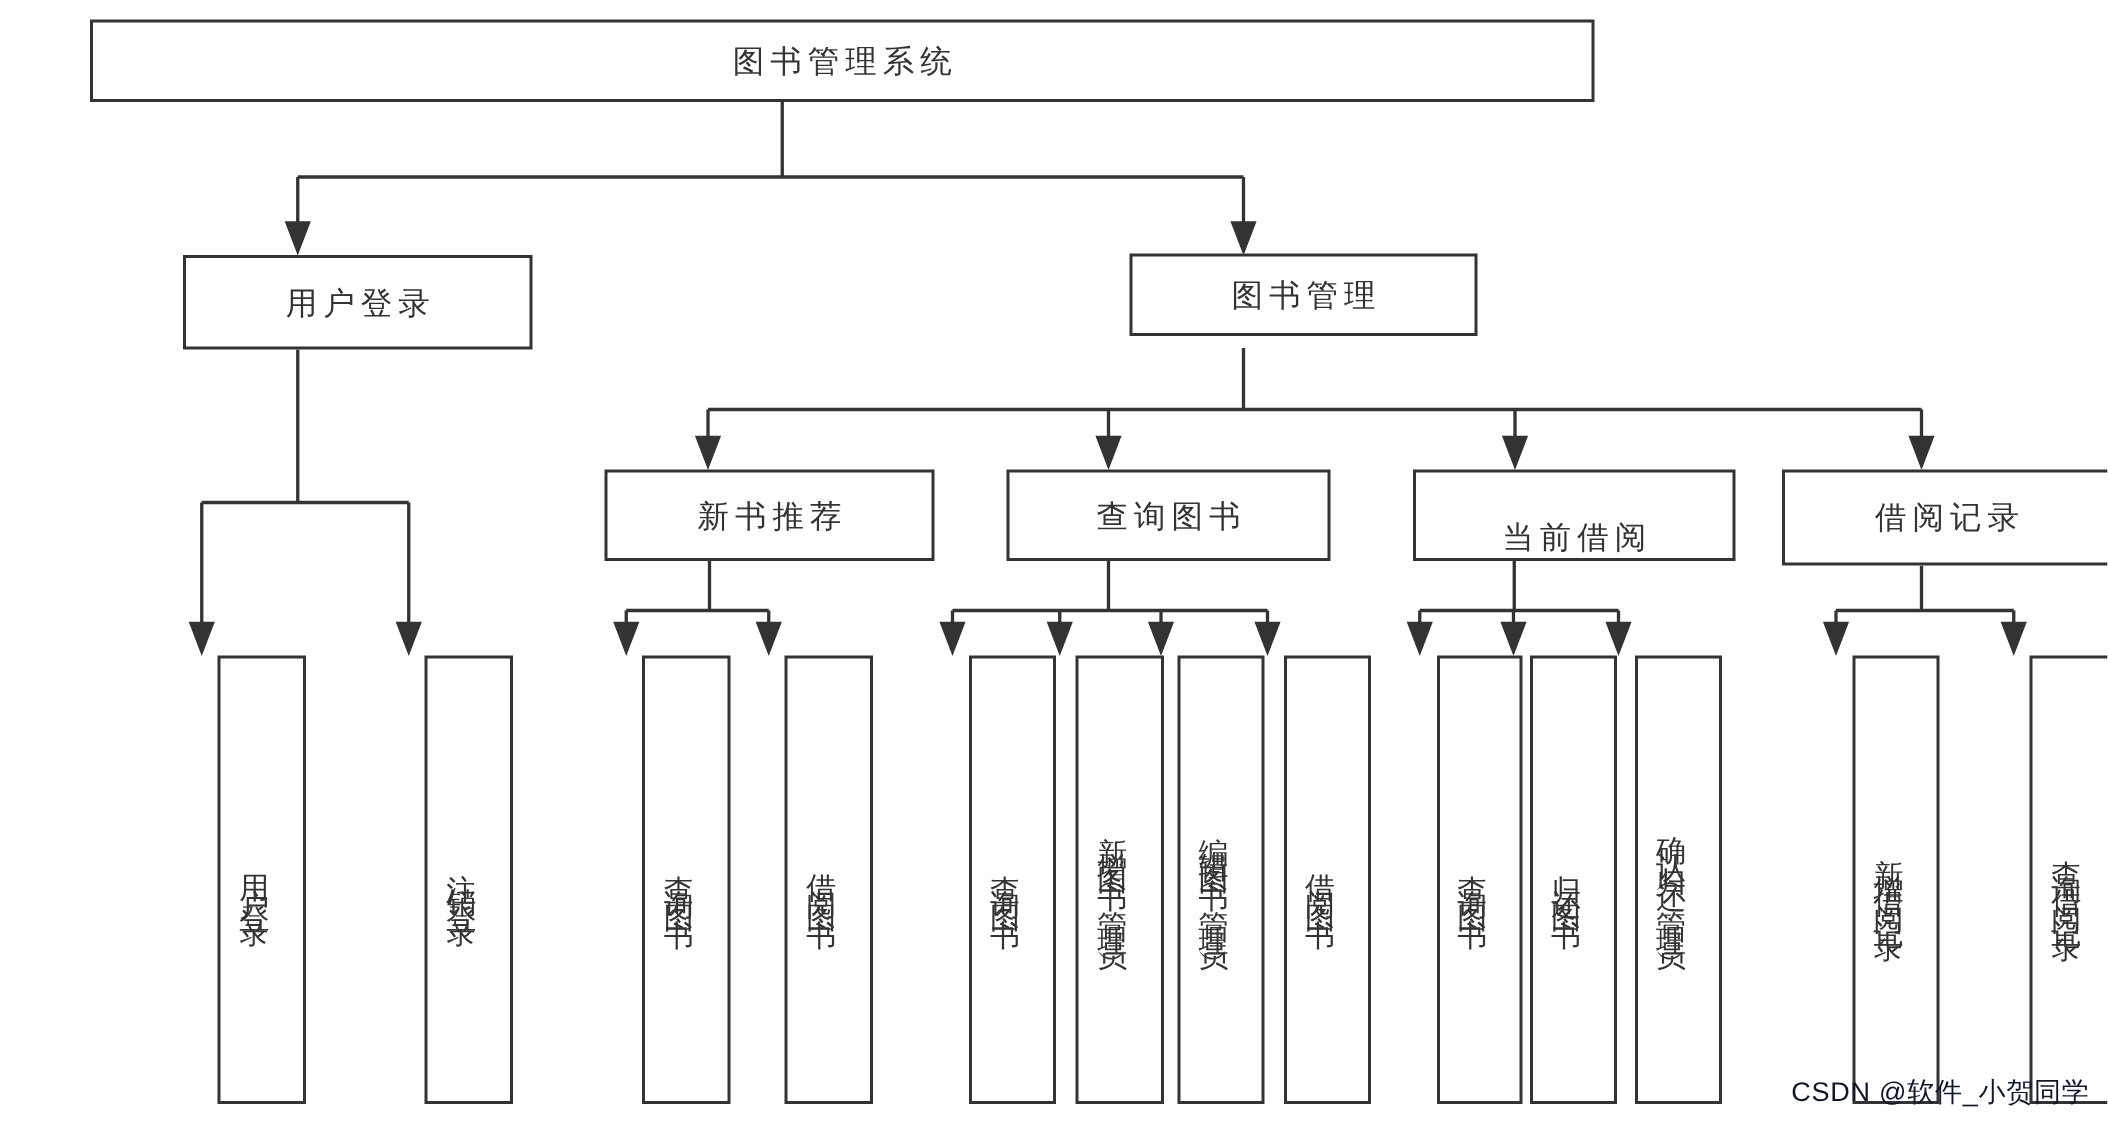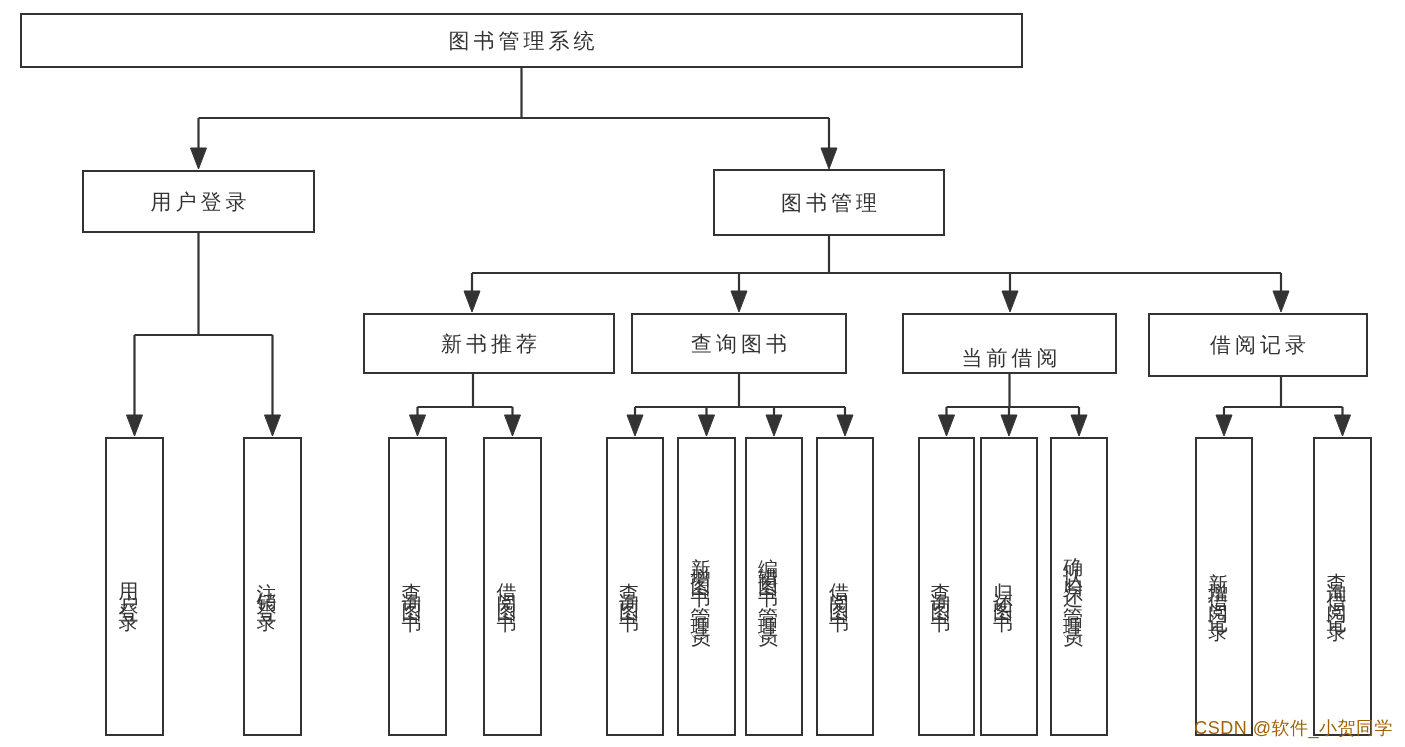--- a/index.html
+++ b/index.html
@@ -20,20 +20,21 @@
   }
   .node {
     position: absolute;
     box-sizing: border-box;
     background: #ffffff;
     border: 2.5px solid #333333;
     display: flex;
     align-items: center;
     justify-content: center;
     z-index: 2;
+    margin-left: 40px;
   }
   .node .lbl {
     font-size: 21px;
     letter-spacing: 4px;
     text-indent: 4px;
     color: #333333;
     white-space: nowrap;
   }
   .leaf { top: 437px; height: 299px; }
   .leaf .vlbl {
@@ -41,22 +42,22 @@
     text-orientation: mixed;
     font-size: 20px;
     letter-spacing: 10px;
     margin-block-end: -10px;
     color: #333333;
     white-space: nowrap;
   }
   
   .n-root   { left: 20px;   top: 13px;  width: 1003px; height: 55px; }
   .n-user   { left: 82px;   top: 170px; width: 233px;  height: 63px; }
-  .n-book   { left: 713px;  top: 169px; width: 232px;  height: 67px; }
-  .n-newrec { left: 363px;  top: 313px; width: 252px;  height: 61px; }
+  .n-book   { left: 713px;  top: 169px; width: 232px;  height: 55px; }
+  .n-newrec { left: 363px;  top: 313px; width: 220px;  height: 61px; }
   .n-bborrow{ left: 631px;  top: 313px; width: 216px;  height: 61px; }
   .n-current{ left: 902px;  top: 313px; width: 215px;  height: 61px; align-items: flex-end; }
   .n-records{ left: 1148px; top: 313px; width: 220px;  height: 64px; }
   
   .lf-login   { left: 105px;  width: 59px; }
   .lf-logout  { left: 243px;  width: 59px; }
   .lf-nr-q    { left: 388px;  width: 59px; }
   .lf-nr-b    { left: 483px;  width: 59px; }
   .lf-bb-q    { left: 606px;  width: 58px; }
   .lf-bb-add  { left: 677px;  width: 59px; }
@@ -66,21 +67,21 @@
   .lf-cb-ret  { left: 980px;  width: 58px; }
   .lf-cb-conf { left: 1050px; width: 58px; }
   .lf-br-add  { left: 1195px; width: 58px; }
   .lf-br-q    { left: 1313px; width: 59px; }
   .watermark {
     position: absolute;
     right: 12px;
     top: 716px;
     z-index: 3;
     font-size: 18px;
-    color: #a16207;
+    color: #0f172a;
     letter-spacing: 0.5px;
     white-space: nowrap;
   }
 </style>
 </head>
 <body>
 
 <div class="canvas">
 
   <svg class="connectors" viewBox="0 0 1405 747" xmlns="http://www.w3.org/2000/svg">

